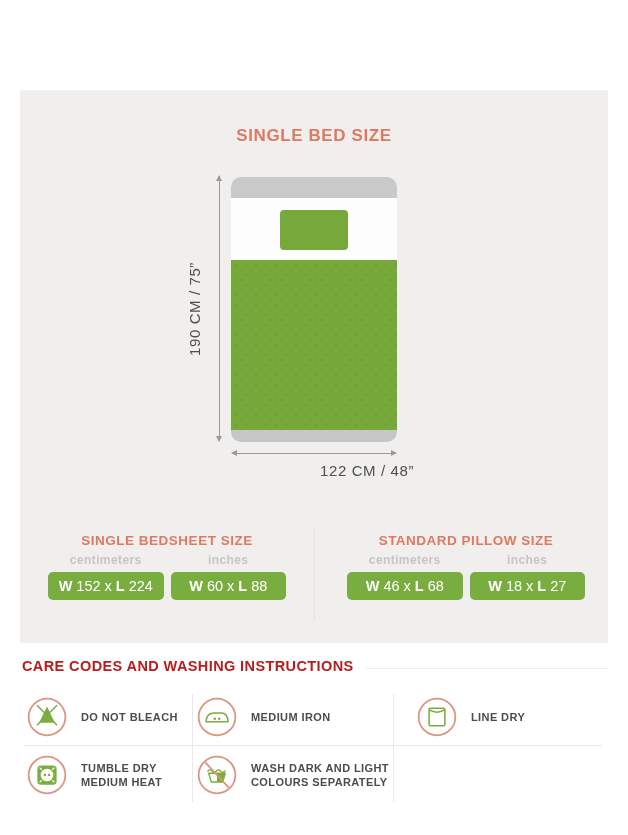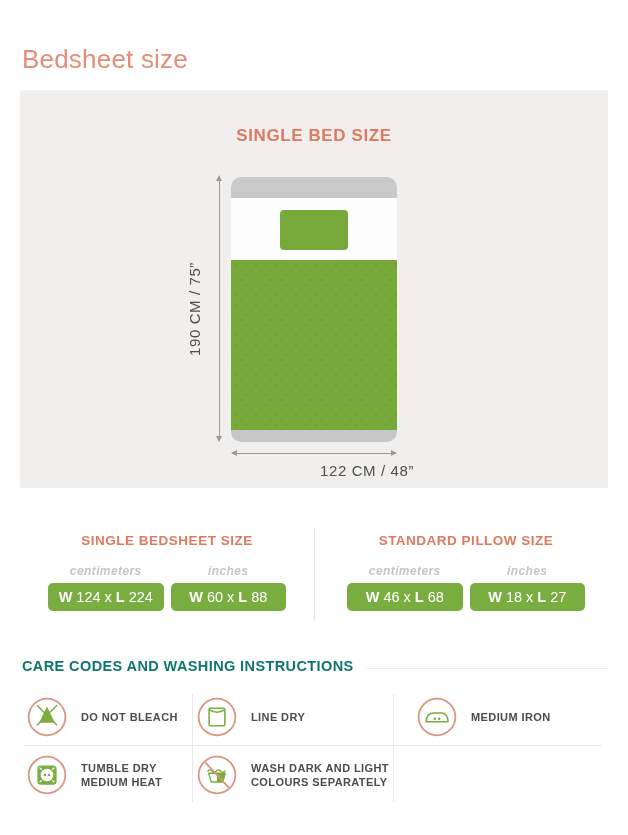--- a/index.html
+++ b/index.html
@@ -3,21 +3,21 @@
 <meta charset="utf-8">
 <style>
   html,body{margin:0;padding:0;background:#ffffff;}
   body{font-family:"Liberation Sans", sans-serif;}
   .page{position:relative;width:628px;height:835px;background:#ffffff;overflow:hidden;}
 
   
   .page-title{position:absolute;left:22px;top:44px;font-size:26px;color:#e68d78;letter-spacing:.2px;}
 
   
-  .panel{position:absolute;left:20px;top:90px;width:588px;height:398px;background:#f0efee;border-radius:2px;}
+  .panel{position:absolute;left:20px;top:90px;width:588px;height:553px;background:#f0efee;border-radius:2px;}
   .panel-heading{position:absolute;left:0;top:36px;width:100%;text-align:center;
     font-size:17px;font-weight:700;color:#dd7a61;letter-spacing:.6px;}
 
   
   .bed{position:absolute;left:211px;top:87px;width:166px;height:265px;background:#fdfdfd;
     border-radius:10px;overflow:hidden;}
   .bed-head{position:absolute;left:0;top:0;width:100%;height:21px;background:#c9c9c9;}
   .bed-foot{position:absolute;left:0;bottom:0;width:100%;height:12px;background:#c6c6c6;}
   .pillow{position:absolute;left:49px;top:33px;width:68px;height:40px;background:#76a93a;border-radius:4px;}
   .sheet{position:absolute;left:0;top:83px;width:100%;height:170px;background-color:#76a93a;
@@ -37,51 +37,50 @@
   .dim-h::after{right:-1px;border-left:6px solid #9a9a9a;}
   .dim-label{color:#4f4f4f;font-size:15px;font-weight:500;letter-spacing:.6px;}
   .vlabel{position:absolute;left:44px;top:209px;width:264px;height:20px;text-align:center;
     transform:rotate(-90deg);}
   .hlabel{position:absolute;left:194px;top:372px;width:200px;text-align:right;}
 
   
   .size-table{position:absolute;top:443px;width:238px;}
   .size-table .tbl-heading{text-align:center;font-size:13.5px;font-weight:700;color:#dd7a61;letter-spacing:.5px;}
   .units-row,.boxes-row{display:flex;gap:7px;justify-content:center;}
-  .units-row{margin-top:16px;font-style:italic;}
+  .units-row{margin-top:5px;}
   .unit{flex:1;text-align:center;font-size:12px;font-weight:600;color:#c6c5c4;letter-spacing:.4px;}
   .boxes-row{margin-top:5px;}
   .size-box{flex:1;height:28px;background:#7aad3f;border-radius:5px;color:#ffffff;
     display:flex;align-items:center;justify-content:center;gap:4px;font-size:14.5px;}
   .size-box .b{font-weight:700;}
   .tbl-divider{position:absolute;left:294px;top:438px;width:1px;height:92px;background:#e3e3e2;}
 
   
   .care-heading-row{position:absolute;left:22px;top:658px;width:586px;display:flex;align-items:center;}
-  .care-heading{font-size:14.5px;font-weight:700;color:#0f766e;letter-spacing:.4px;white-space:nowrap;}
+  .care-heading{font-size:14.5px;font-weight:700;color:#b91c1c;letter-spacing:.4px;white-space:nowrap;}
   .care-rule{flex:1;height:1px;background:#ececec;margin-left:12px;margin-top:4px;}
 
   .care-grid{position:absolute;left:20px;top:688px;width:588px;height:122px;
     display:grid;grid-template-columns:172px 201px 215px;grid-auto-rows:58px;}
   .care-cell{display:flex;align-items:center;}
   .care-cell:nth-child(3n+1){padding-left:6px;}
   .care-cell:nth-child(3n+2){padding-left:4px;}
   .care-cell:nth-child(3n+3){padding-left:23px;}
   .care-icon{flex:0 0 auto;}
   .care-label{margin-left:13px;font-size:11px;font-weight:700;color:#4c4c4c;
     letter-spacing:.4px;line-height:1.3;}
   .vdiv{position:absolute;top:6px;width:1px;height:108px;background:#e9e9e9;}
   .hdiv{position:absolute;left:4px;top:57px;width:578px;height:1px;background:#e9e9e9;}
 </style>
 </head>
 <body>
 
 <div class="page">
 
-  <div class="page-title">Bedsheet size</div>
 
   <div class="panel">
     <div class="panel-heading">SINGLE BED SIZE</div>
 
     <div class="bed">
       <div class="pillow"></div>
       <div class="sheet"></div>
       <div class="bed-head"></div>
       <div class="bed-foot"></div>
     </div>
@@ -94,21 +93,21 @@
 
     <div class="size-table" style="left:28px;">
       <div class="tbl-heading">SINGLE BEDSHEET SIZE</div>
       <div class="units-row">
         <div class="unit">centimeters</div>
         <div class="unit">inches</div>
       </div>
       <div class="boxes-row">
         <div class="size-box">
           <span class="b">W</span>
-          <span>124</span>
+          <span>152</span>
           <span>x</span>
           <span class="b">L</span>
           <span>224</span>
         </div>
         <div class="size-box">
           <span class="b">W</span>
           <span>60</span>
           <span>x</span>
           <span class="b">L</span>
           <span>88</span>
@@ -163,38 +162,38 @@
       </svg>
       <div class="care-label">
         <div>DO NOT BLEACH</div>
         <div></div>
       </div>
     </div>
 
     <div class="care-cell">
       <svg class="care-icon" width="42" height="42" viewBox="0 0 48 48">
         <circle cx="24" cy="24" r="21" fill="none" stroke="#dc9480" stroke-width="2"></circle>
-        <rect x="15" y="14" width="18" height="20" rx="1.5" fill="none" stroke="#7bad3f" stroke-width="1.8"></rect>
-        <path d="M15,15.5 Q24,21.5 33,15.5" fill="none" stroke="#7bad3f" stroke-width="1.8"></path>
-      </svg>
-      <div class="care-label">
-        <div>LINE DRY</div>
-        <div></div>
-      </div>
-    </div>
-
-    <div class="care-cell">
-      <svg class="care-icon" width="42" height="42" viewBox="0 0 48 48">
-        <circle cx="24" cy="24" r="21" fill="none" stroke="#dc9480" stroke-width="2"></circle>
         <path d="M11.5,29.5 Q11.8,19.5 21,19.5 L29,19.5 Q36,19.5 36.7,29.5 Z" fill="none" stroke="#7bad3f" stroke-width="1.7" stroke-linejoin="round"></path>
         <circle cx="21.5" cy="26" r="1.4" fill="#7bad3f"></circle>
         <circle cx="26.5" cy="26" r="1.4" fill="#7bad3f"></circle>
       </svg>
       <div class="care-label">
         <div>MEDIUM IRON</div>
+        <div></div>
+      </div>
+    </div>
+
+    <div class="care-cell">
+      <svg class="care-icon" width="42" height="42" viewBox="0 0 48 48">
+        <circle cx="24" cy="24" r="21" fill="none" stroke="#dc9480" stroke-width="2"></circle>
+        <rect x="15" y="14" width="18" height="20" rx="1.5" fill="none" stroke="#7bad3f" stroke-width="1.8"></rect>
+        <path d="M15,15.5 Q24,21.5 33,15.5" fill="none" stroke="#7bad3f" stroke-width="1.8"></path>
+      </svg>
+      <div class="care-label">
+        <div>LINE DRY</div>
         <div></div>
       </div>
     </div>
 
     <div class="care-cell">
       <svg class="care-icon" width="42" height="42" viewBox="0 0 48 48">
         <circle cx="24" cy="24" r="21" fill="none" stroke="#dc9480" stroke-width="2"></circle>
         <rect x="13" y="13" width="22" height="22" rx="4" fill="#7bad3f"></rect>
         <circle cx="24" cy="24" r="7.2" fill="#ffffff"></circle>
         <circle cx="21.6" cy="24" r="1.5" fill="#7bad3f"></circle>

